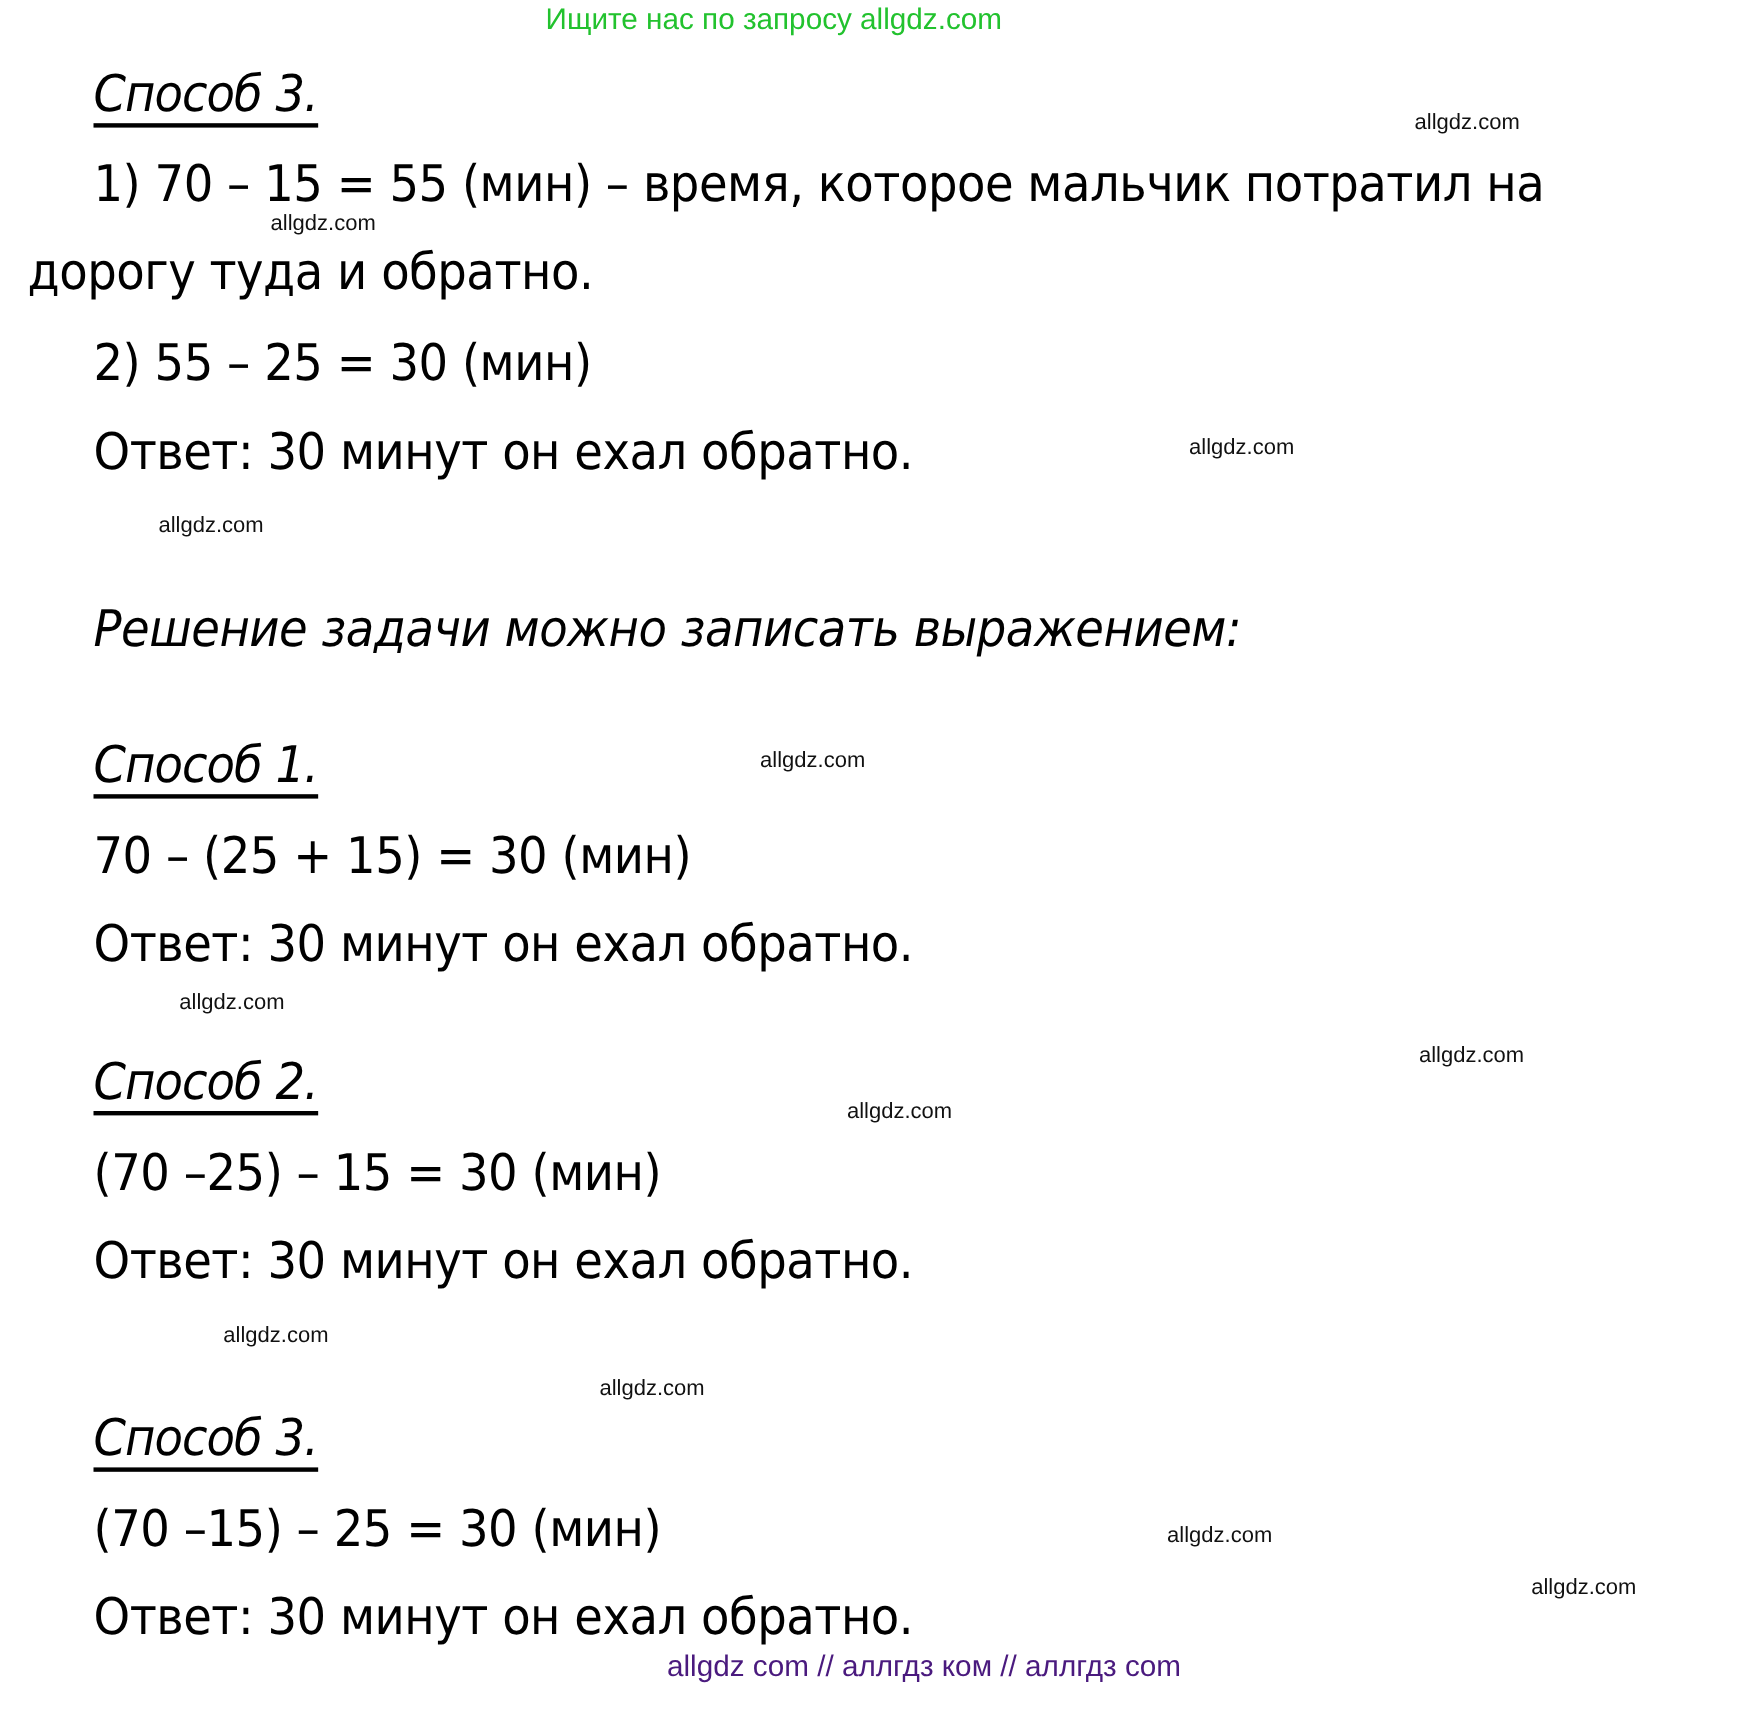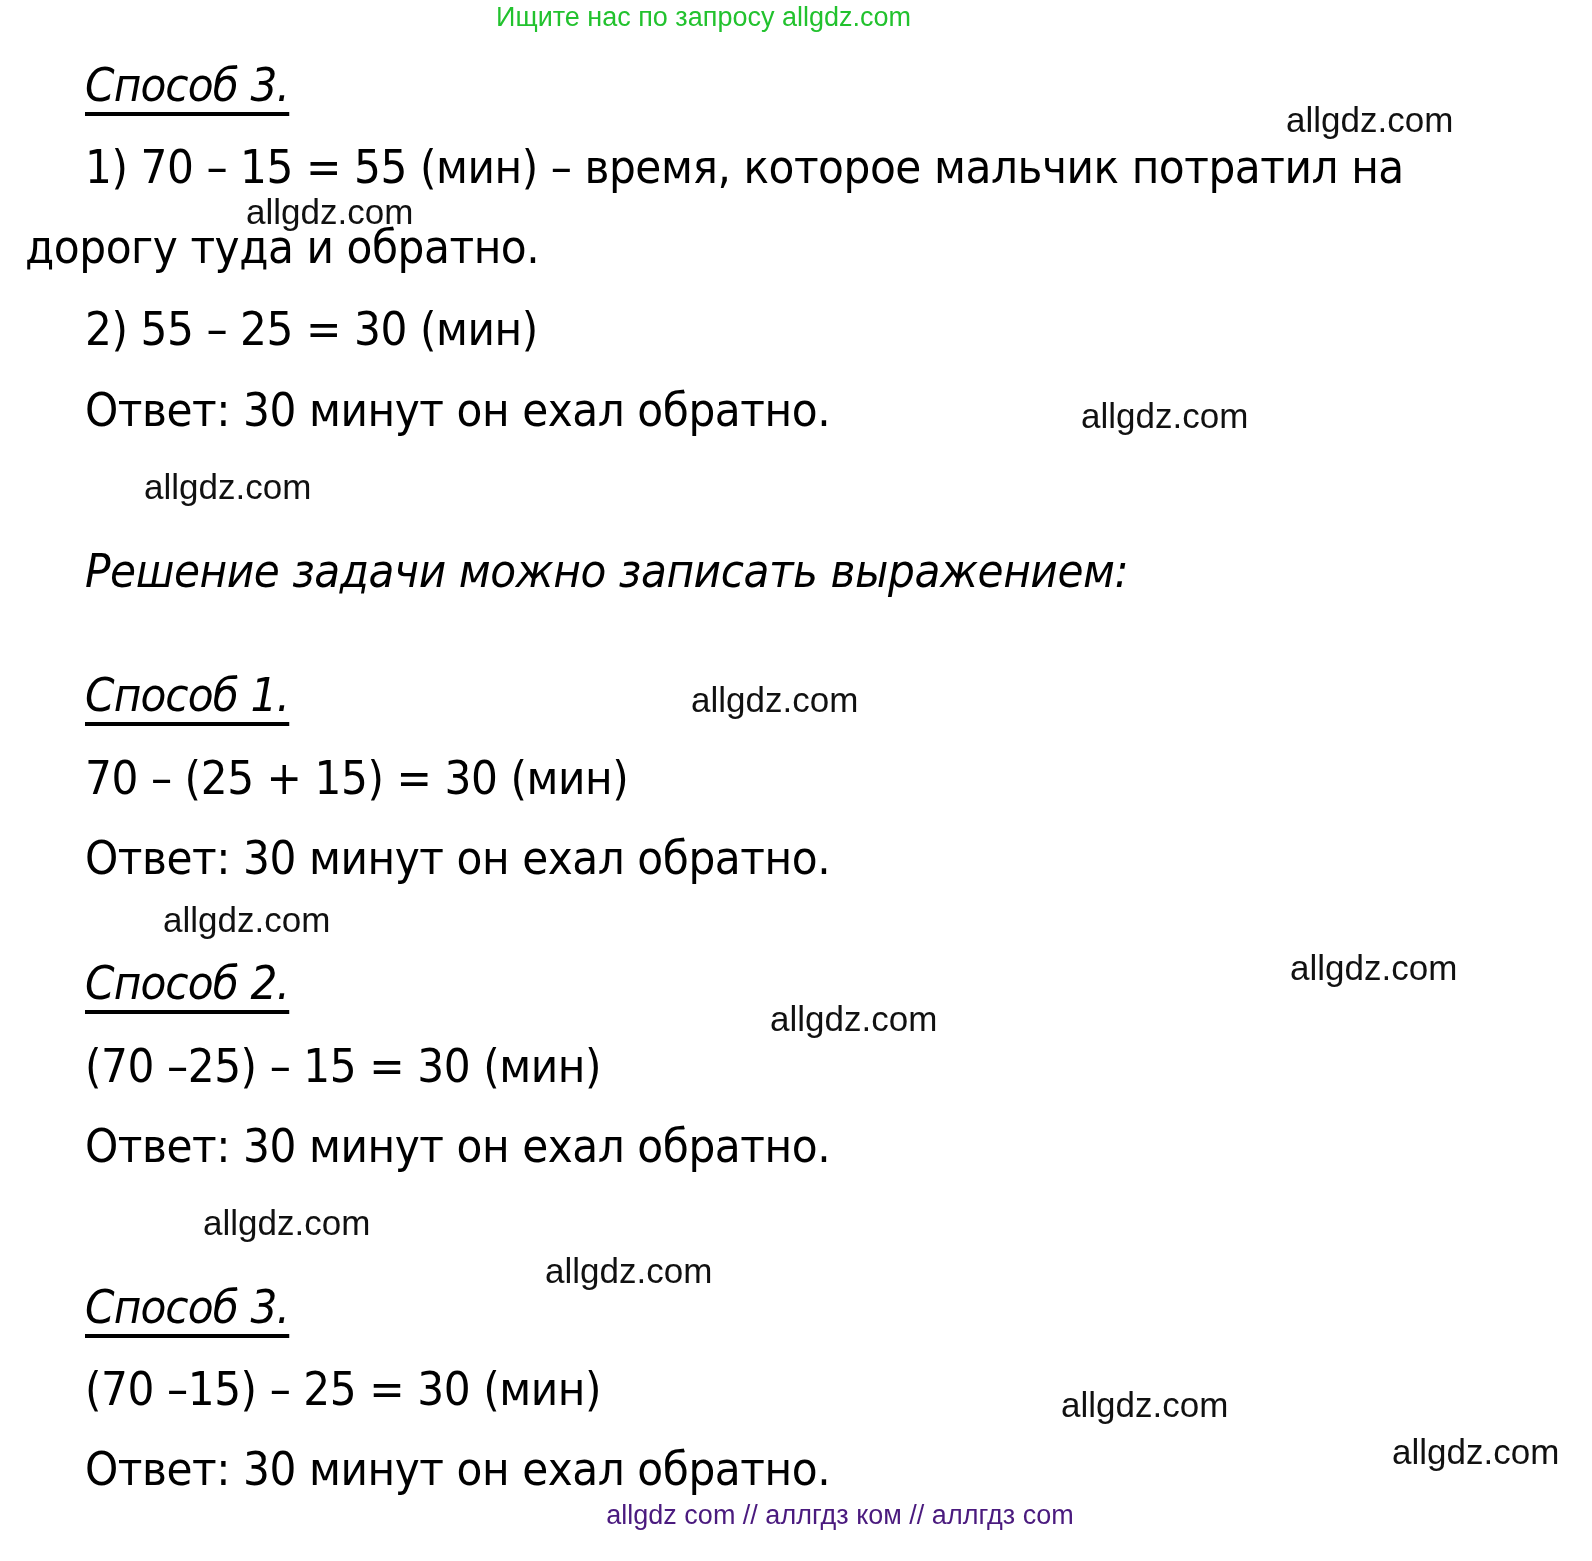--- a/index.html
+++ b/index.html
@@ -3,21 +3,21 @@
   <meta charset="utf-8">
   <style>
     html, body { margin: 0; padding: 0; background: #ffffff; }
     body { width: 1592px; height: 1561px; position: relative; overflow: hidden; font-family: "DejaVu Sans", sans-serif; color: #000; }
     .abs { position: absolute; white-space: nowrap; }
     .header { left: 0; width: 1407px; top: 2px; text-align: center; font-family: "Liberation Sans", sans-serif; font-size: 27px; color: #22c22e; }
     .footer { left: 0; width: 1592px; top: 1500px; text-align: center; font-family: "Liberation Sans", sans-serif; font-size: 27px; color: #4a1a7e; padding-left: 44px; }
     .heading { font-family: "DejaVu Sans", sans-serif; font-style: italic; font-size: 46px; letter-spacing: -1px; border-bottom: 4px solid #000; line-height: 54px; padding-bottom: 0px; transform: scaleX(0.92); transform-origin: left; }
     .body-text { font-family: "DejaVu Sans", sans-serif; font-size: 46px; letter-spacing: -0.5px; transform: scaleX(0.92); transform-origin: left; }
     .subtitle { font-family: "DejaVu Sans", sans-serif; font-style: italic; font-size: 46px; letter-spacing: -0.5px; transform: scaleX(0.92); transform-origin: left; }
-    .wm { font-family: "Liberation Sans", sans-serif; font-size: 35px; color: #111; }
+    .wm { font-family: "Liberation Sans", sans-serif; font-size: 20px; color: #111; }
   </style>
 </head>
 <body>
 
 <div class="abs header">Ищите нас по запросу allgdz.com</div>
 
 <div class="abs heading" style="left:85px; top:58px;">Способ 3.</div>
 <div class="abs body-text" style="left:85px; top:140px;">1) 70 – 15 = 55 (мин) – время, которое мальчик потратил на</div>
 <div class="abs body-text" style="left:25px; top:220px;">дорогу туда и обратно.</div>
 <div class="abs body-text" style="left:85px; top:302px;">2) 55 – 25 = 30 (мин)</div>

